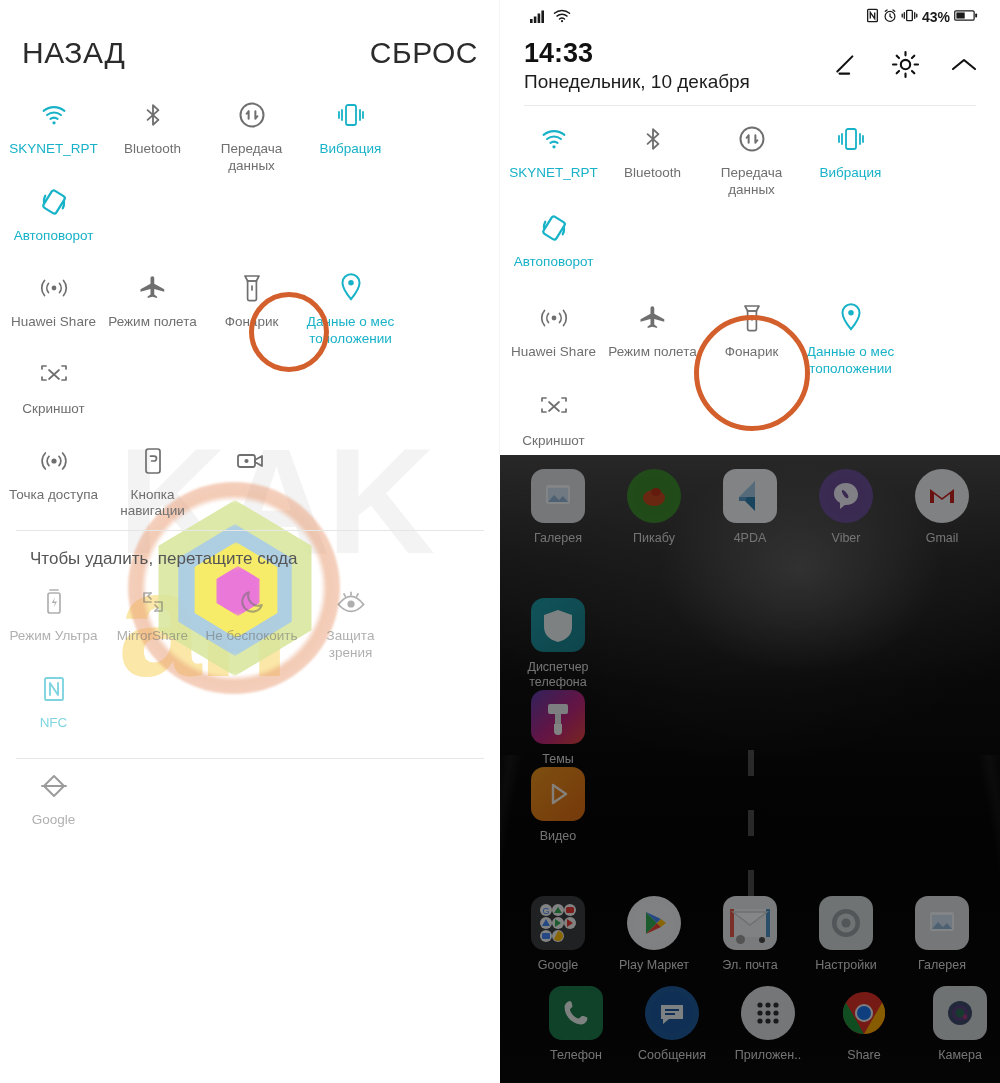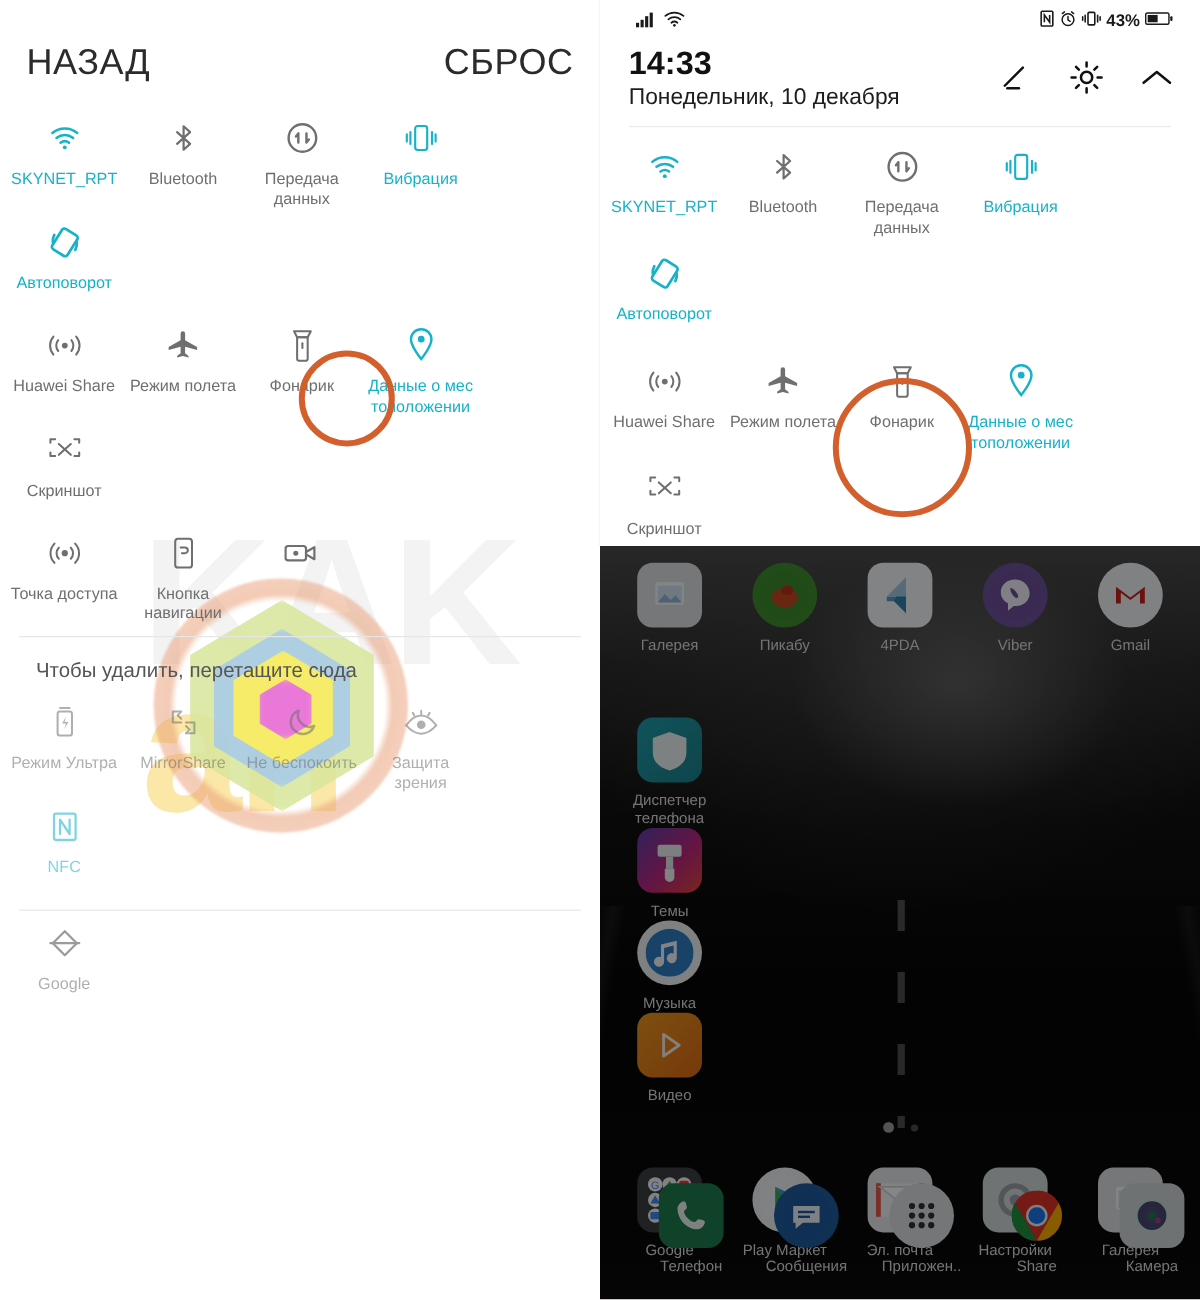--- a/index.html
+++ b/index.html
@@ -663,29 +663,20 @@
         </div>
         <div class="app">
           <span class="ibox" style="background:linear-gradient(135deg,#5a3fa8 0%,#b8267f 55%,#e0443c 100%);">
             <svg width="34" height="36" viewBox="0 0 34 36">
                 <rect x="7" y="5" width="20" height="10" rx="2" fill="#e7e9ea"></rect>
                 <rect x="14" y="15" width="6" height="10" fill="#dfe2e3"></rect>
                 <path d="M13 25h8v7a4 4 0 0 1-8 0z" fill="#eef0f1"></path>
               </svg>
           </span>
           <span class="alabel">Темы</span>
-        </div>
-        <div class="app">
-          <span class="ibox" style="background:#e9edef;border-radius:50%;">
-            <svg width="40" height="40" viewBox="0 0 40 40">
-                <circle cx="20" cy="20" r="20" fill="#2e7bbf"></circle>
-                <path d="M26 10v14.5a4.2 4.2 0 1 1-2.6-3.9V14l-8 2v11.5a4.2 4.2 0 1 1-2.6-3.9V13z" fill="#eef3f7"></path>
-              </svg>
-          </span>
-          <span class="alabel">Музыка</span>
         </div>
         <div class="app">
           <span class="ibox" style="background:linear-gradient(135deg,#e8921f,#d96a14);">
             <svg width="34" height="34" viewBox="0 0 34 34" fill="none" stroke="#f4ece0" stroke-width="2.4" stroke-linejoin="round">
                 <path d="M12 8l13 9-13 9z"></path>
               </svg>
           </span>
           <span class="alabel">Видео</span>
         </div>
       </div>

